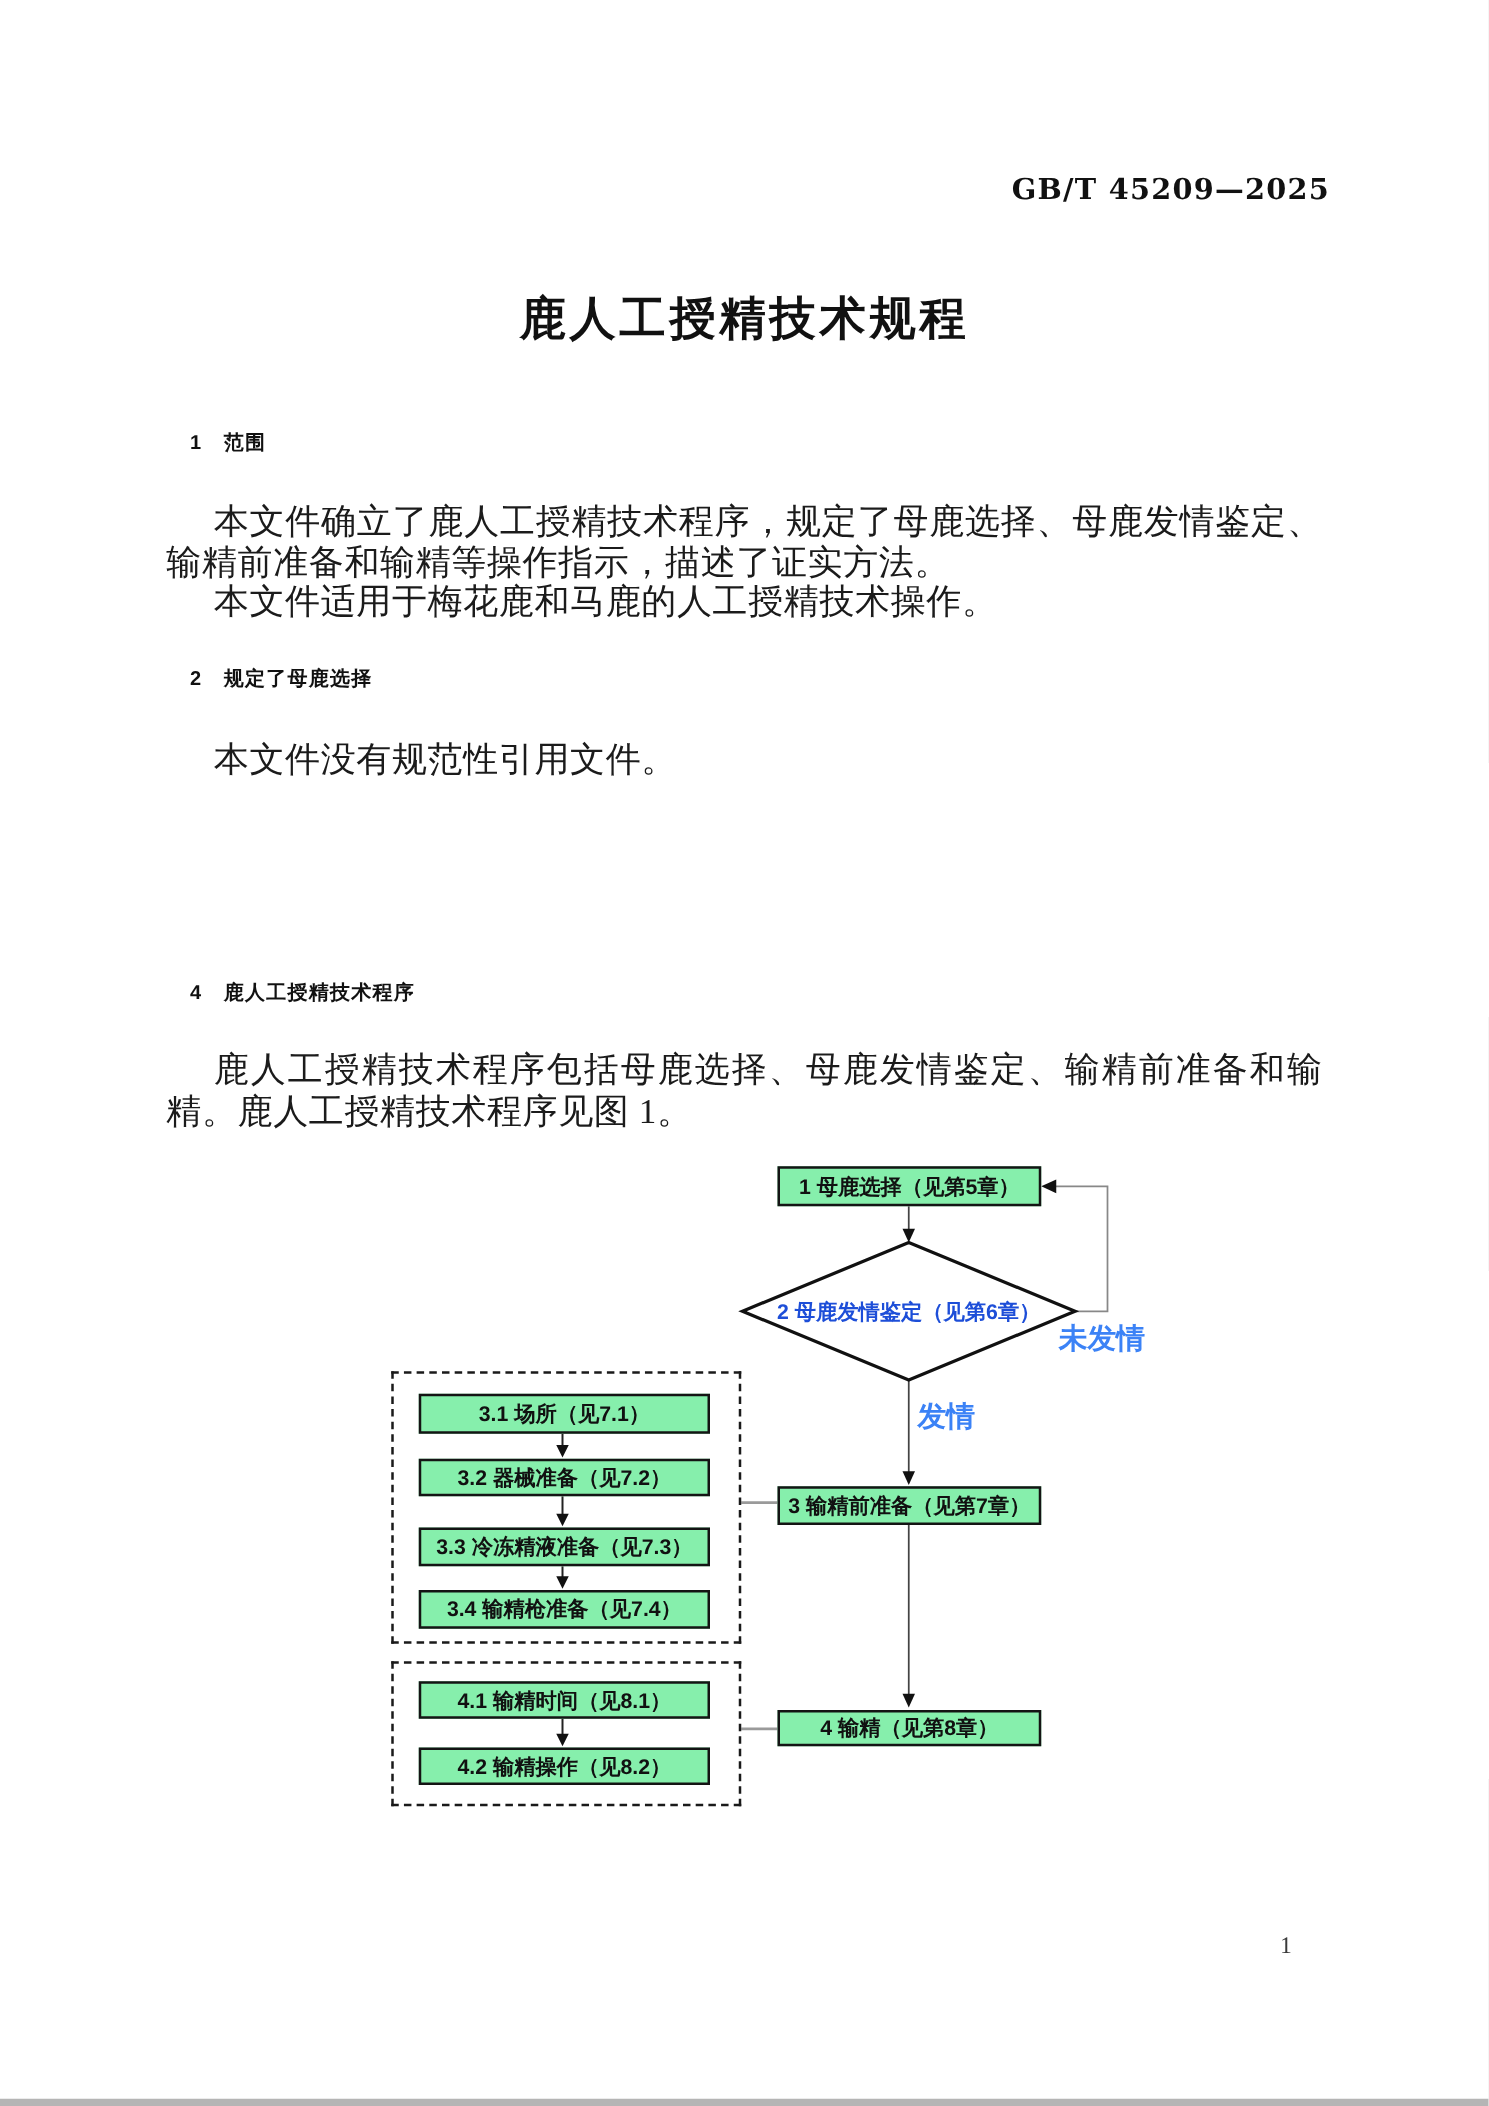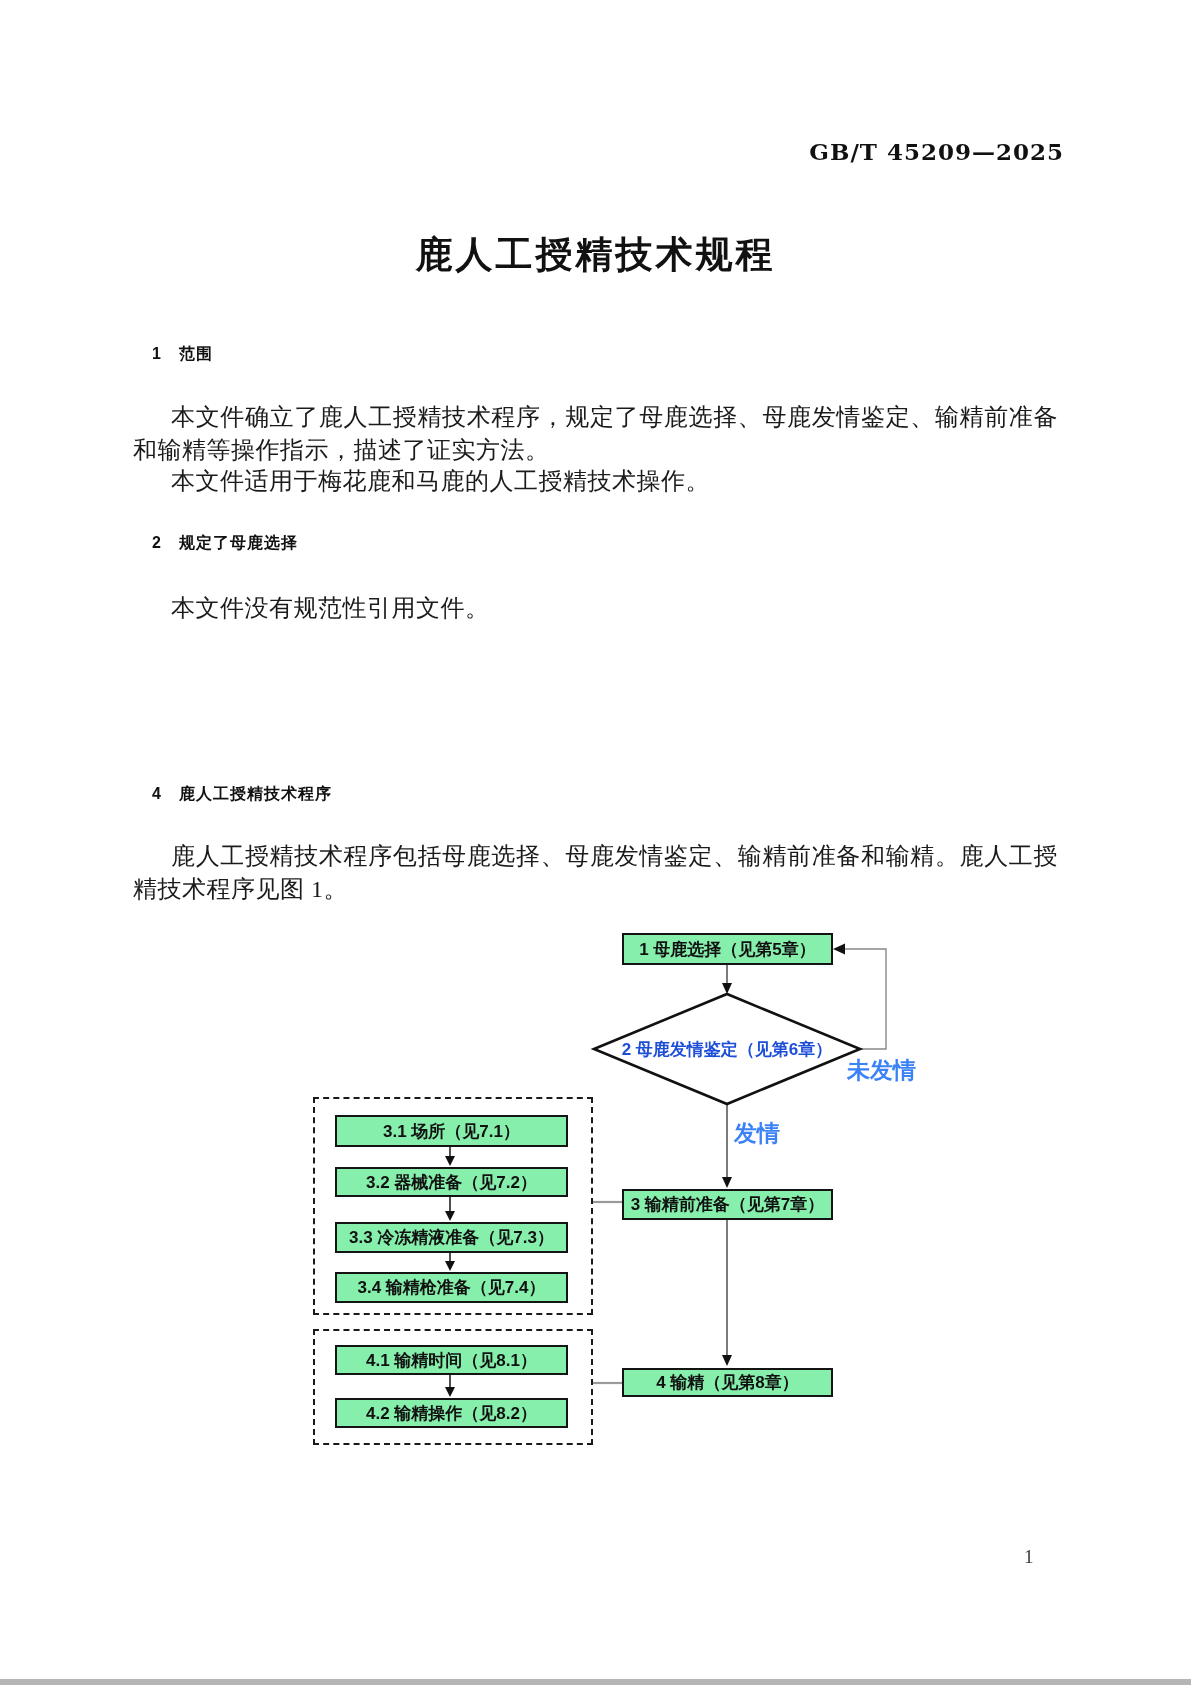--- a/index.html
+++ b/index.html
@@ -20,21 +20,21 @@
     font-weight:bold;font-size:37px;letter-spacing:3px;color:#111;
   }
   .sec-h{
     left:133px;width:925px;
     font-family:"Liberation Sans","DejaVu Sans",sans-serif;
     font-weight:bold;font-size:16px;color:#111;margin-left:19px;
   }
   .sec-h .ht{margin-left:18px;letter-spacing:1px;}
   .para{
     left:133px;width:925px;
-    font-size:24px;line-height:33px;text-align:justify;text-indent:38px;
+    font-size:28px;line-height:33px;text-align:justify;text-indent:38px;
     color:#1b1b1b;letter-spacing:0.5px;
   }
   
   .flow{top:900px;left:0;width:1191px;height:560px;}
   .flow svg{position:absolute;left:0;top:0;}
   .node{
     position:absolute;box-sizing:border-box;
     border:2px solid #141414;background:#86efac;
     display:flex;align-items:center;justify-content:center;
     font-family:"Liberation Sans","DejaVu Sans",sans-serif;

